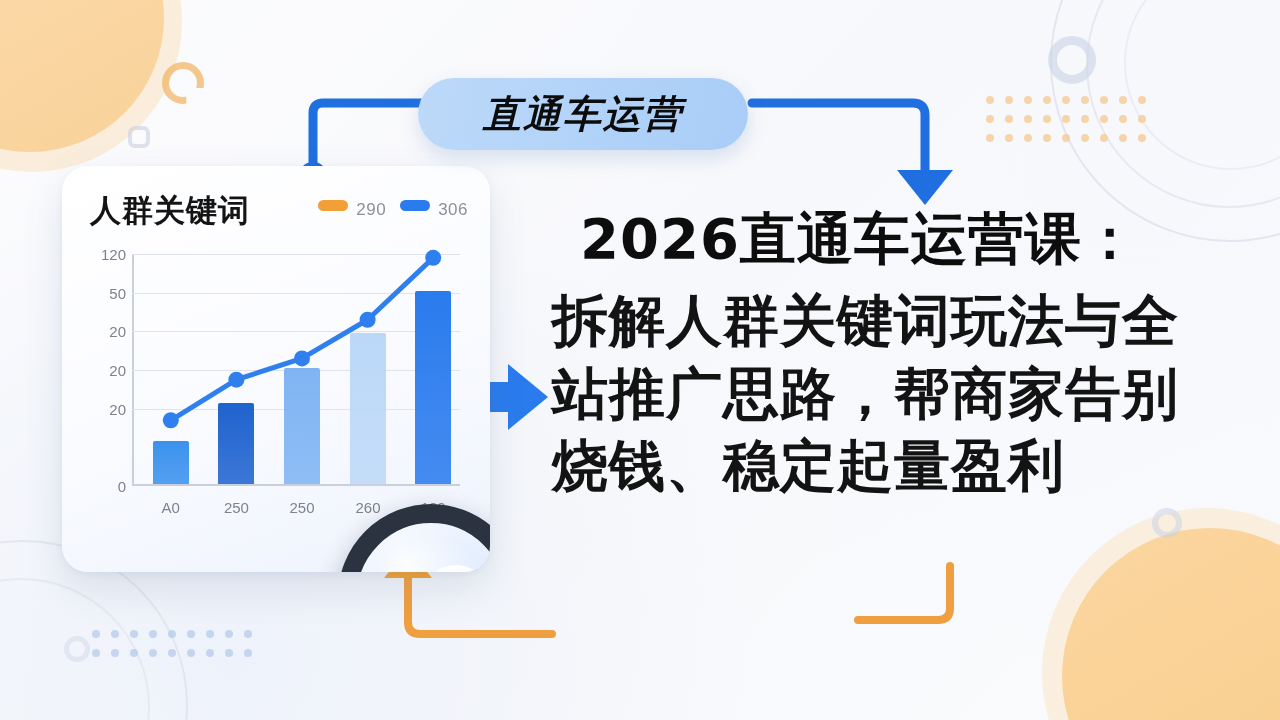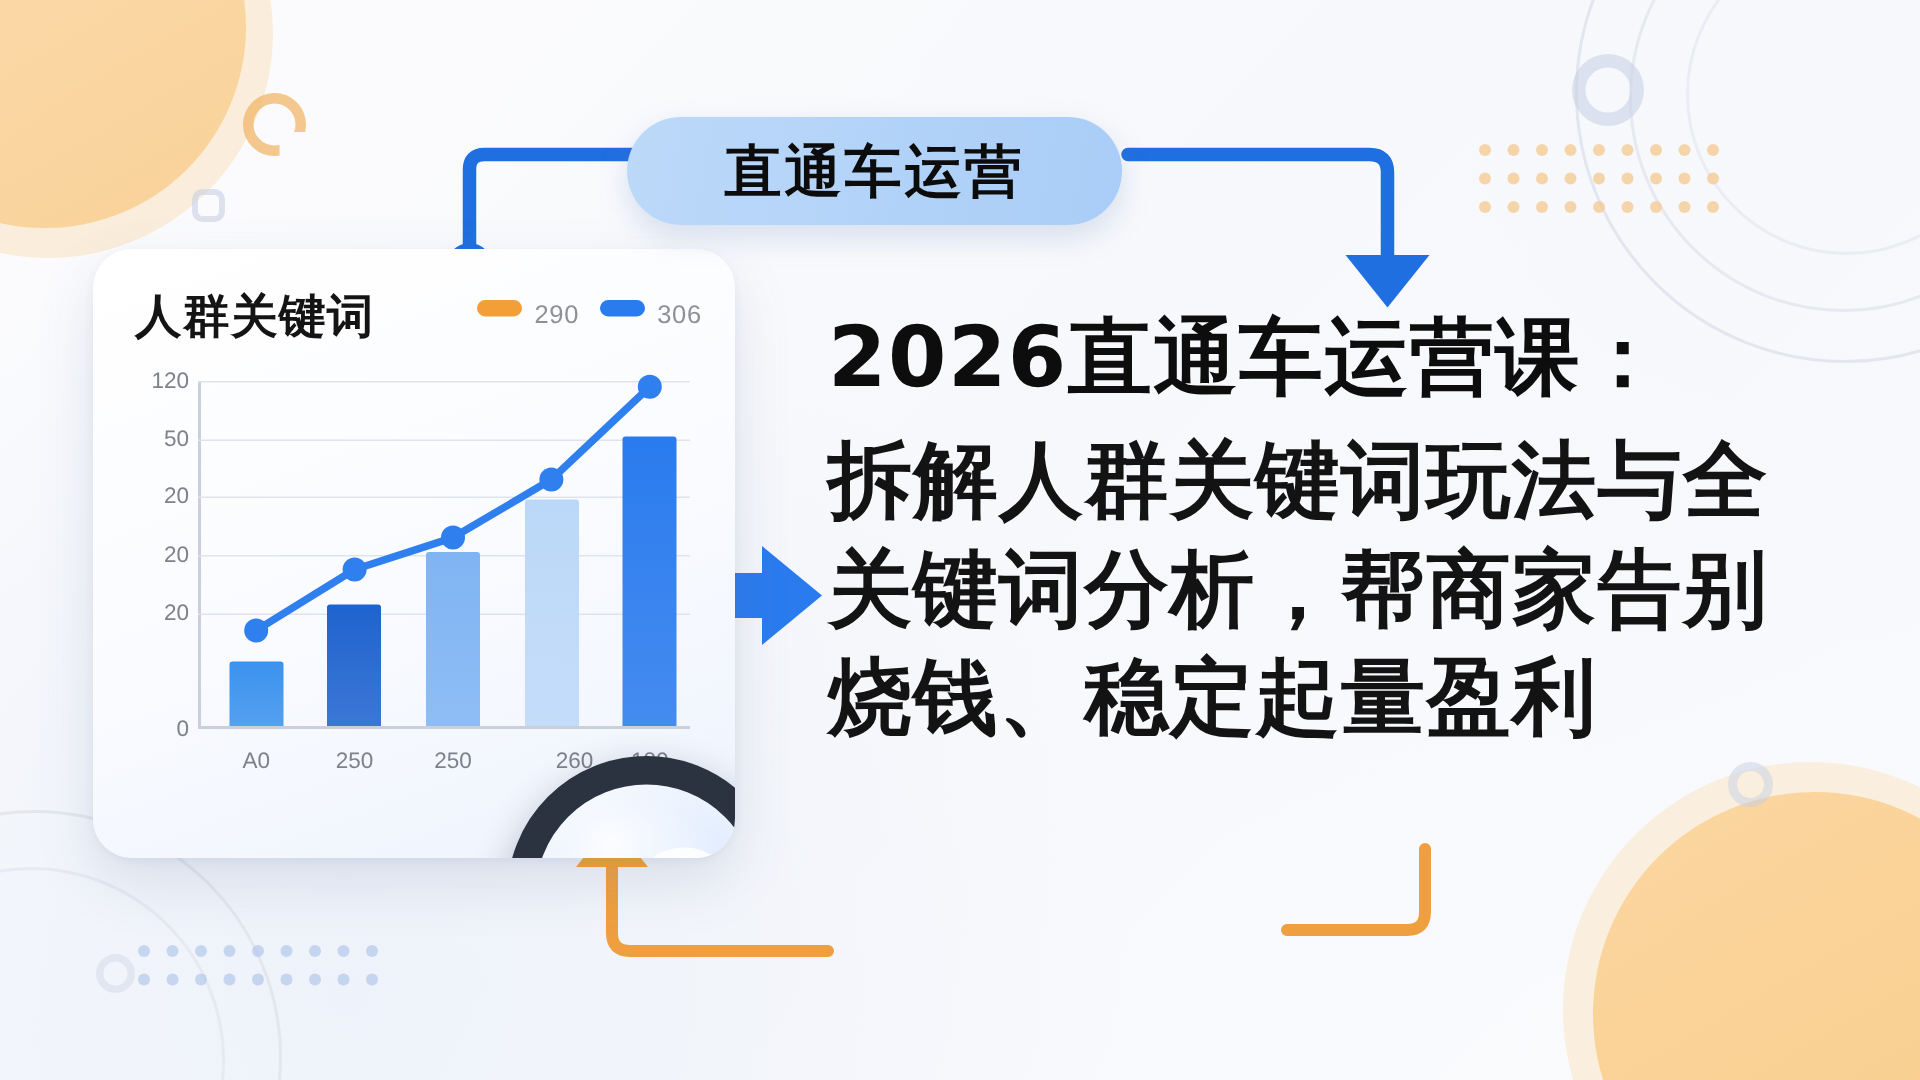--- a/index.html
+++ b/index.html
@@ -93,33 +93,33 @@
                border-radius:50%; border:9px solid rgba(255,255,255,.85);
                border-right-color:transparent; border-bottom-color:transparent;
                transform:rotate(26deg); }
 
   
   .pill { position:absolute; display:flex; align-items:center; justify-content:center;
           font-weight:bold; color:#0c0c0c; letter-spacing:2px;
           font-family:"DejaVu Sans","Liberation Sans",sans-serif; }
   #pill-top { left:418px; top:78px; width:330px; height:72px; border-radius:36px;
               background:linear-gradient(100deg,#bcd9f9,#a9cdf7); font-size:38px;
-              box-shadow:0 8px 20px rgba(90,130,190,.22); }
+              box-shadow:0 8px 20px rgba(90,130,190,.22);font-style:italic; }
   #pill-bottom { left:548px; top:586px; width:312px; height:68px; border-radius:34px;
                  background:linear-gradient(100deg,#fbbd63,#f5a83f); font-size:35px;
                  box-shadow:0 8px 20px rgba(200,140,40,.26); }
 
   
   #conn { position:absolute; inset:0; pointer-events:none; }
 
   
   #copy { position:absolute; left:552px; top:208px; width:700px; }
   #headline { font-size:56px; font-weight:bold; color:#0d0d0d; letter-spacing:1px;
               line-height:1.12; white-space:nowrap;
-              font-family:"DejaVu Sans","Liberation Sans",sans-serif; }
+              font-family:"DejaVu Sans","Liberation Sans",sans-serif;margin-left:28px; }
   .bodyline { font-size:56px; font-weight:bold; color:#131313; line-height:1.30;
               letter-spacing:1px; white-space:nowrap;
               font-family:"DejaVu Sans","Liberation Sans",sans-serif; }
   #body { margin-top:14px; }
 </style>
 </head>
 <body>
 
 <div id="stage">
 
@@ -235,21 +235,21 @@
           <div class="grid-line" style="top: 154.667px;"></div>
           <div class="ylab" style="top: 154.667px;">20</div>
           <div class="ylab" style="top: 232px;">0</div>
           <div class="bar" style="left: 20.8px; width: 36px; height: 42.5333px; background: linear-gradient(rgb(59, 146, 238), rgba(59, 146, 238, 0.867));"></div>
           <div class="xlab" style="left: 38.8px;">A0</div>
           <div class="bar" style="left: 86.4px; width: 36px; height: 81.2px; background: linear-gradient(rgb(31, 99, 207), rgba(31, 99, 207, 0.867));"></div>
           <div class="xlab" style="left: 104.4px;">250</div>
           <div class="bar" style="left: 152px; width: 36px; height: 116px; background: linear-gradient(rgb(127, 180, 243), rgba(127, 180, 243, 0.867));"></div>
           <div class="xlab" style="left: 170px;">250</div>
           <div class="bar" style="left: 217.6px; width: 36px; height: 150.8px; background: linear-gradient(rgb(188, 216, 248), rgba(188, 216, 248, 0.867));"></div>
-          <div class="xlab" style="left: 251px;">260</div>
+          <div class="xlab" style="left: 236px;">260</div>
           <div class="bar" style="left: 283.2px; width: 36px; height: 193.333px; background: linear-gradient(rgb(42, 123, 238), rgba(42, 123, 238, 0.867));"></div>
           <div class="xlab" style="left: 301.2px;">180</div>
           <svg id="lineSvg" width="328" height="232">
             <polyline points="38.8,166.26666666666665 104.39999999999999,125.66666666666667 170,104.39999999999999 235.59999999999997,65.73333333333332 301.2,3.8666666666666742" fill="none" stroke="#2f7fee" stroke-width="5" stroke-linejoin="round" stroke-linecap="round"></polyline>
             <circle cx="38.8" cy="166.26666666666665" r="8" fill="#2f7fee"></circle>
             <circle cx="104.39999999999999" cy="125.66666666666667" r="8" fill="#2f7fee"></circle>
             <circle cx="170" cy="104.39999999999999" r="8" fill="#2f7fee"></circle>
             <circle cx="235.59999999999997" cy="65.73333333333332" r="8" fill="#2f7fee"></circle>
             <circle cx="301.2" cy="3.8666666666666742" r="8" fill="#2f7fee"></circle>
           </svg>
@@ -263,18 +263,18 @@
       </div>
     </div>
   </div>
 
   <div class="pill" id="pill-top">直通车运营</div>
 
   <div id="copy">
     <div id="headline">2026直通车运营课：</div>
     <div id="body">
         <div class="bodyline">拆解人群关键词玩法与全</div>
-        <div class="bodyline">关键词分析，帮商家告别</div>
+        <div class="bodyline">站推广思路，帮商家告别</div>
         <div class="bodyline">烧钱、稳定起量盈利</div>
       </div>
   </div>
 
 </div>
 
 </body></html>

